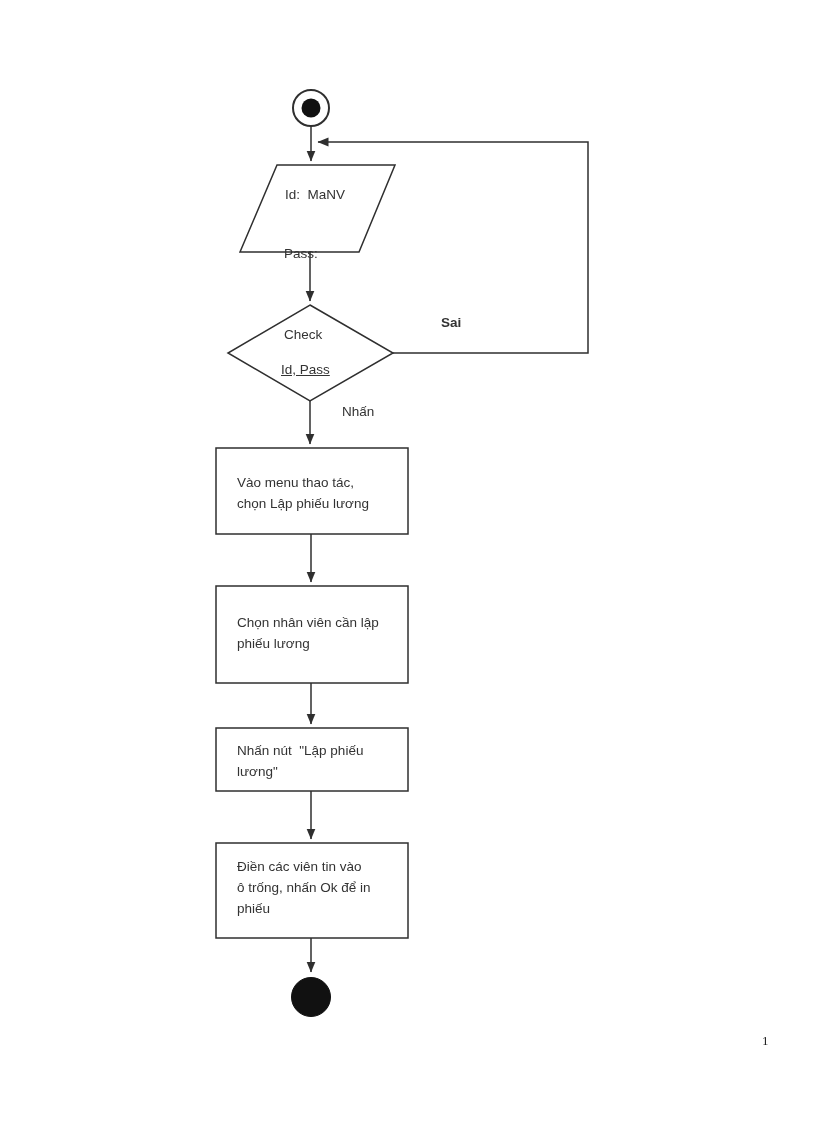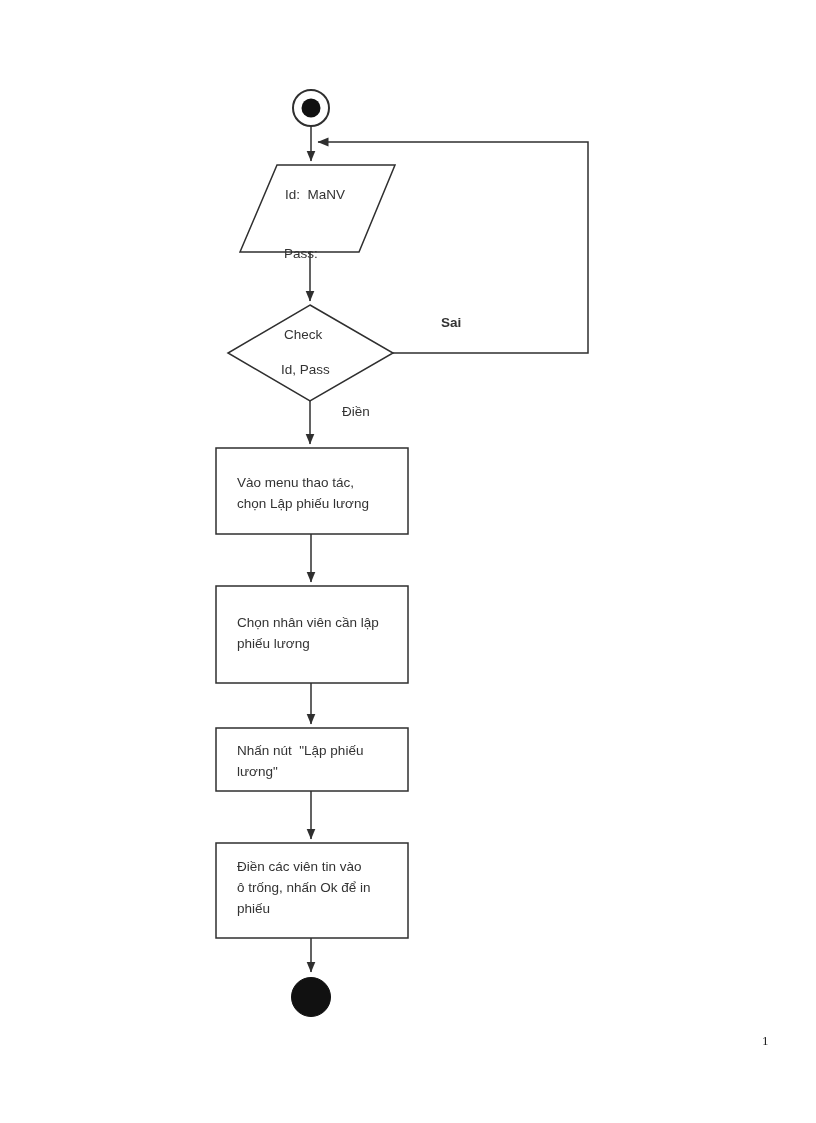--- a/index.html
+++ b/index.html
@@ -80,24 +80,24 @@
 
     <rect x="216" y="843" width="192" height="95" fill="#ffffff" stroke="#2f2f2f" stroke-width="1.5"></rect>
 
     <circle cx="311" cy="997" r="19.5" fill="#111111" stroke="#111111"></circle>
   </svg>
 
   <div class="lbl" style="left:285px; top:184px;">Id:  MaNV</div>
   <div class="lbl" style="left:284px; top:219px;margin-top:24px;">Pass:</div>
 
   <div class="lbl" style="left:284px; top:324px;">Check</div>
-  <div class="lbl" style="left:281px; top:359px;">Id, Pass</div>
+  <div class="lbl" style="left:281px; top:359px;text-decoration:underline;">Id, Pass</div>
 
   <div class="lbl" style="left:441px; top:312px;font-weight:bold;">Sai</div>
-  <div class="lbl" style="left:342px; top:401px;">Điền</div>
+  <div class="lbl" style="left:342px; top:401px;">Nhấn</div>
 
   <div class="lbl" style="left:237px; top:472px; width:165px;">Vào menu thao tác,
 chọn Lập phiếu lương</div>
   <div class="lbl" style="left:237px; top:612px; width:165px;">Chọn nhân viên cần lập
 phiếu lương</div>
   <div class="lbl" style="left:237px; top:740px; width:165px;">Nhấn nút  "Lập phiếu
 lương"</div>
   <div class="lbl" style="left:237px; top:856px; width:165px;">Điền các viên tin vào
 ô trống, nhấn Ok để in
 phiếu</div>

